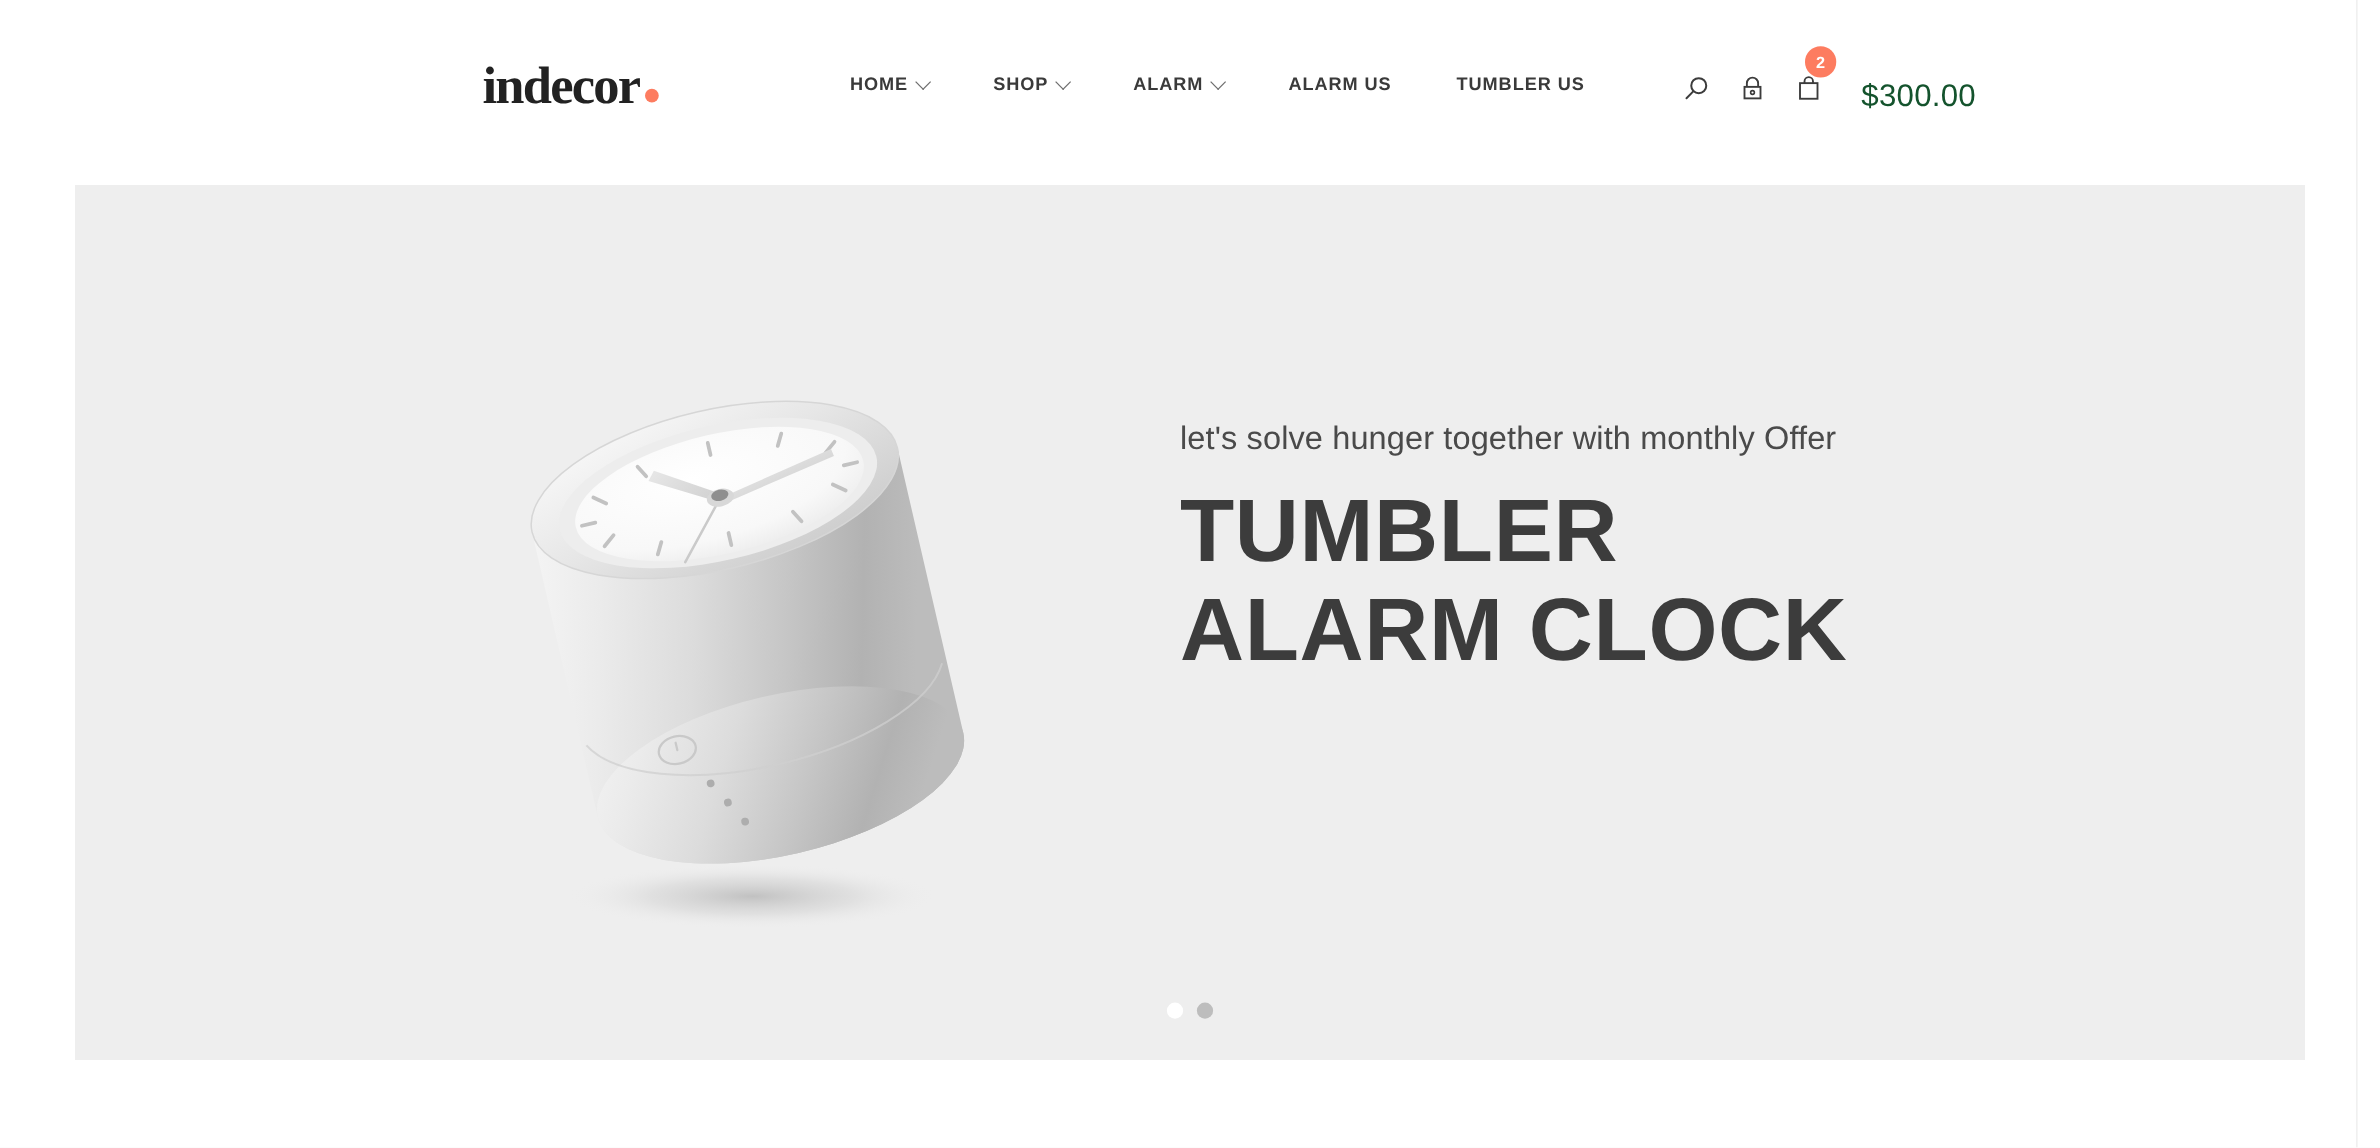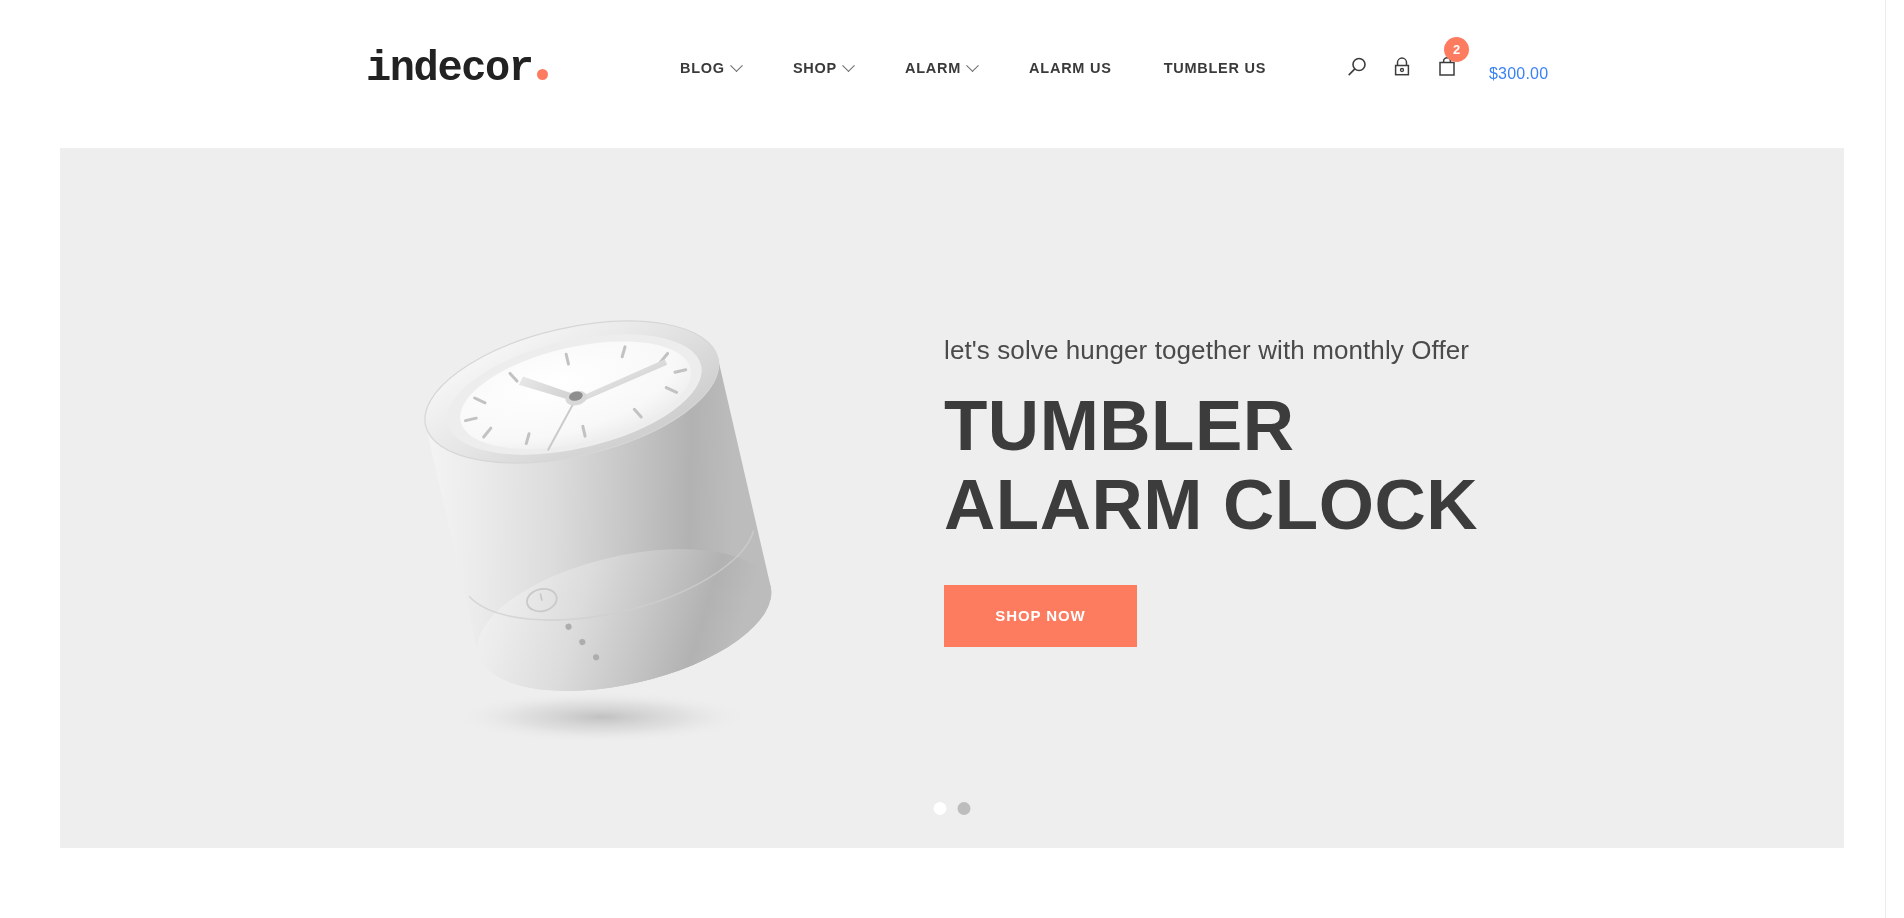--- a/index.html
+++ b/index.html
@@ -37,22 +37,23 @@
     top: 48px;
     display: flex;
     align-items: baseline;
     text-decoration: none;
   }
   .brand-text {
     font-size: 42px;
     font-weight: 700;
     letter-spacing: -1.4px;
     color: #222222;
-    font-family: Liberation Mono, monospace;
+    font-family: Liberation Serif, serif;
     line-height: 1;
+    margin-left: 20px;
   }
   .brand-dot {
     width: 11px;
     height: 11px;
     border-radius: 50%;
     background: #fd7c60;
     margin-left: 4px;
     display: inline-block;
   }
 
@@ -123,22 +124,22 @@
     font-size: 13px;
     font-weight: 700;
     display: flex;
     align-items: center;
     justify-content: center;
     line-height: 1;
   }
   .cart-total {
     margin-left: 14px;
     margin-top: 13px;
-    font-size: 16px;
-    color: #3b82f6;
+    font-size: 25px;
+    color: #14532d;
     letter-spacing: 0.2px;
     white-space: nowrap;
     cursor: pointer;
   }
 
   
   .hero {
     position: absolute;
     left: 60px;
     top: 148px;
@@ -232,21 +233,21 @@
   <header class="site-header">
 
     <a class="brand" href="#">
       <span class="brand-text">indecor</span>
       <span class="brand-dot"></span>
     </a>
 
     <nav class="main-nav">
 
       <a class="nav-item" href="#">
-        <span>BLOG</span>
+        <span>HOME</span>
         <span class="caret"></span>
       </a>
 
       <a class="nav-item" href="#">
         <span>SHOP</span>
         <span class="caret"></span>
       </a>
 
       <a class="nav-item" href="#">
         <span>ALARM</span>
@@ -388,21 +389,20 @@
 
           <ellipse cx="235" cy="203" rx="11" ry="7" fill="#d8d8d8"></ellipse>
           <ellipse cx="235" cy="201" rx="7" ry="4.5" fill="#8f8f8f"></ellipse>
         </g>
       </svg>
     </div>
 
     <div class="hero-copy">
       <p class="hero-eyebrow">let's solve hunger together with monthly Offer</p>
       <h1 class="hero-title">TUMBLER ALARM CLOCK</h1>
-      <a class="hero-cta" href="#">SHOP NOW</a>
     </div>
 
     <div class="hero-dots">
       <span class="dot active"></span>
       <span class="dot"></span>
     </div>
 
   </section>
 
   <div class="scroll-edge"></div>

